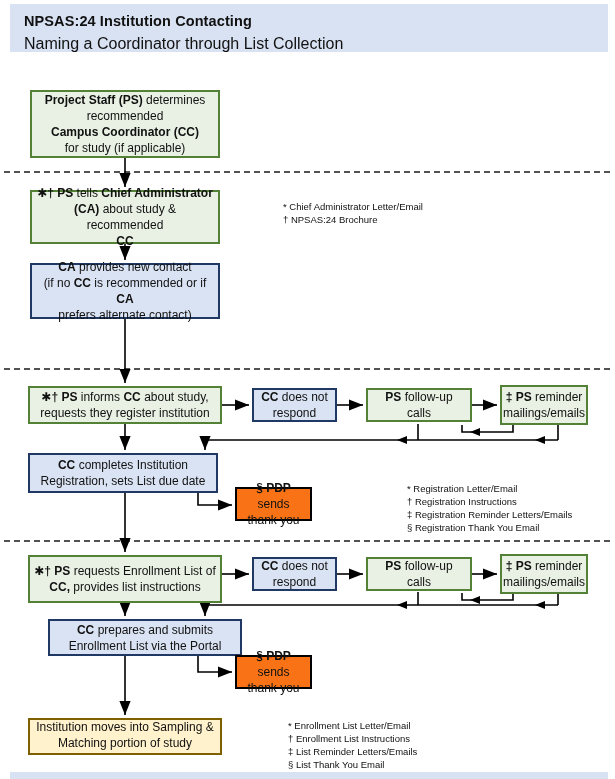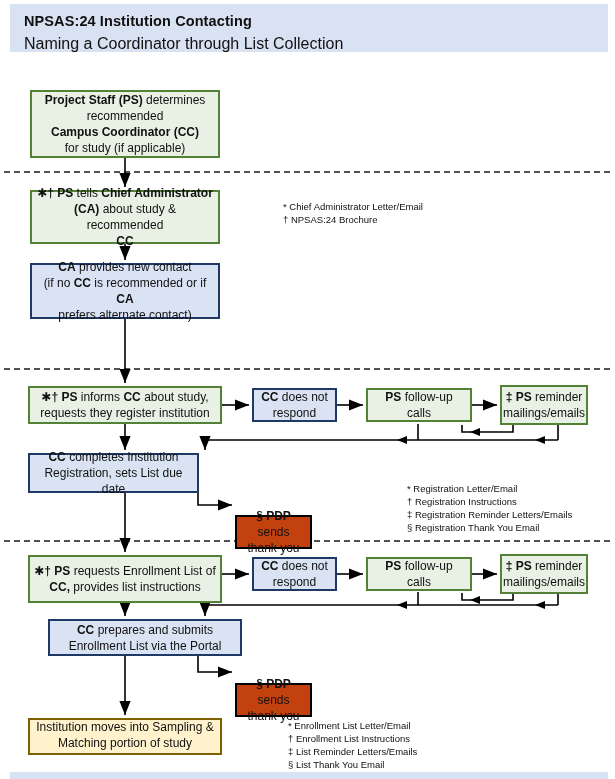--- a/index.html
+++ b/index.html
@@ -13,33 +13,33 @@
   #title{position:absolute;left:14px;top:9px;font-size:14.5px;font-weight:bold;letter-spacing:.1px;}
   #subtitle{position:absolute;left:14px;top:31px;font-size:16px;}
   svg.overlay{position:absolute;left:0;top:0;}
   .node{
     position:absolute;box-sizing:border-box;border:2px solid #000;
     display:flex;align-items:center;justify-content:center;text-align:center;
     font-size:12px;line-height:16px;padding:2px 4px;background:#fff;
   }
   .green{background:#e9f1e4;border-color:#538135;}
   .blue{background:#dae3f3;border-color:#1f3864;}
-  .gray{background:#c2410c;border-color:#000;margin-top:28px;}
+  .gray{background:#f97316;border-color:#000;}
   .yellow{background:#fff2cc;border-color:#7f6000;}
   .notes{position:absolute;font-size:9.5px;line-height:13px;white-space:nowrap;margin-left:40px;}
   .notes div{height:13px;}
   
   #b1 {left:30px; top:90px; width:190px;height:68px;}
   #b2 {left:30px; top:190px;width:190px;height:54px;}
   #b3 {left:30px; top:263px;width:190px;height:56px;text-align:center;}
   #b4 {left:28px; top:386px;width:194px;height:38px;}
   #b5 {left:252px;top:388px;width:85px; height:34px;}
   #b6 {left:366px;top:388px;width:106px;height:34px;}
   #b7 {left:500px;top:385px;width:88px; height:40px;}
-  #b8 {left:28px; top:453px;width:171px;height:40px;}
+  #b8 {left:28px; top:453px;width:190px;height:40px;}
   #b9 {left:235px;top:487px;width:77px; height:34px;}
   #b10{left:28px; top:555px;width:194px;height:48px;}
   #b11{left:252px;top:557px;width:85px; height:34px;}
   #b12{left:366px;top:557px;width:106px;height:34px;}
   #b13{left:500px;top:554px;width:88px; height:40px;}
   #b14{left:28px; top:619px;width:194px;height:37px;margin-left:20px;}
   #b15{left:235px;top:655px;width:77px; height:34px;}
   #b16{left:28px; top:718px;width:194px;height:37px;align-items:flex-end;}
   #notes-chief{left:243px;top:200px;}
   #notes-reg{left:367px;top:482px;}

